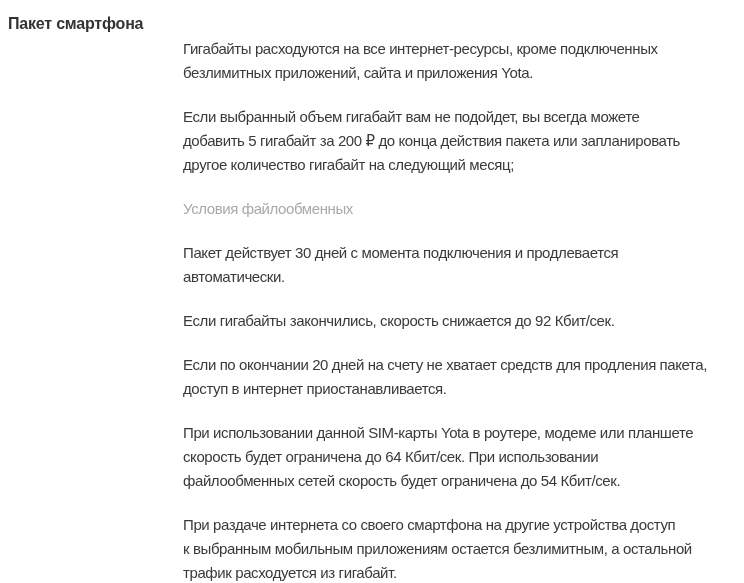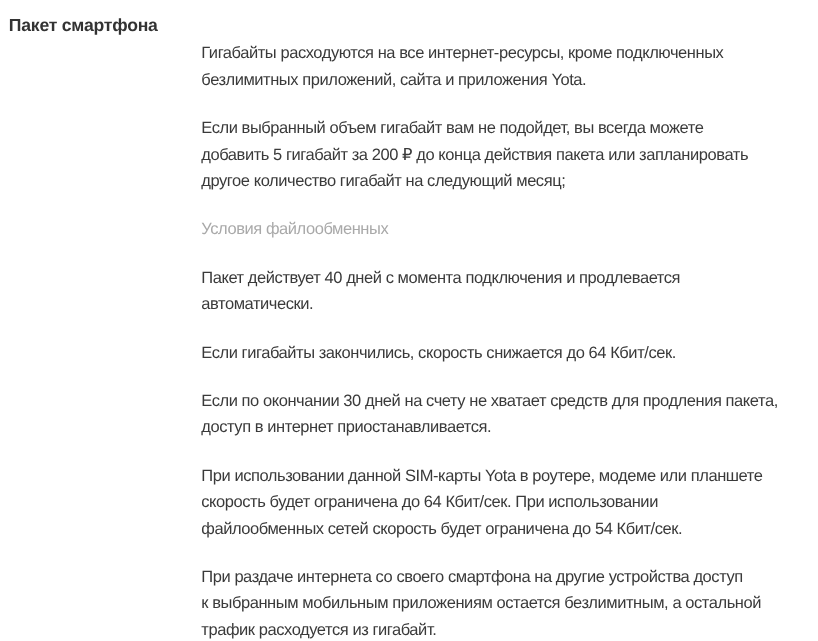--- a/index.html
+++ b/index.html
@@ -57,24 +57,24 @@
   <div class="label-col">
     <h3>Пакет смартфона</h3>
   </div>
   <div class="content-col">
     <p>Гигабайты расходуются на все интернет-ресурсы, кроме подключенных
 безлимитных приложений, сайта и приложения Yota.</p>
     <p>Если выбранный объем гигабайт вам не подойдет, вы всегда можете
 добавить 5 гигабайт за 200 ₽ до конца действия пакета или запланировать
 другое количество гигабайт на следующий месяц;</p>
     <p class="muted">Условия файлообменных</p>
-    <p>Пакет действует 40 дней с момента подключения и продлевается
+    <p>Пакет действует 30 дней с момента подключения и продлевается
 автоматически.</p>
-    <p>Если гигабайты закончились, скорость снижается до 64 Кбит/сек.</p>
-    <p>Если по окончании 30 дней на счету не хватает средств для продления пакета,
+    <p>Если гигабайты закончились, скорость снижается до 92 Кбит/сек.</p>
+    <p>Если по окончании 20 дней на счету не хватает средств для продления пакета,
 доступ в интернет приостанавливается.</p>
     <p>При использовании данной SIM-карты Yota в роутере, модеме или планшете
 скорость будет ограничена до 64 Кбит/сек. При использовании
 файлообменных сетей скорость будет ограничена до 54 Кбит/сек.</p>
     <p>При раздаче интернета со своего смартфона на другие устройства доступ
 к выбранным мобильным приложениям остается безлимитным, а остальной
 трафик расходуется из гигабайт.</p>
   </div>
 </div>
 

